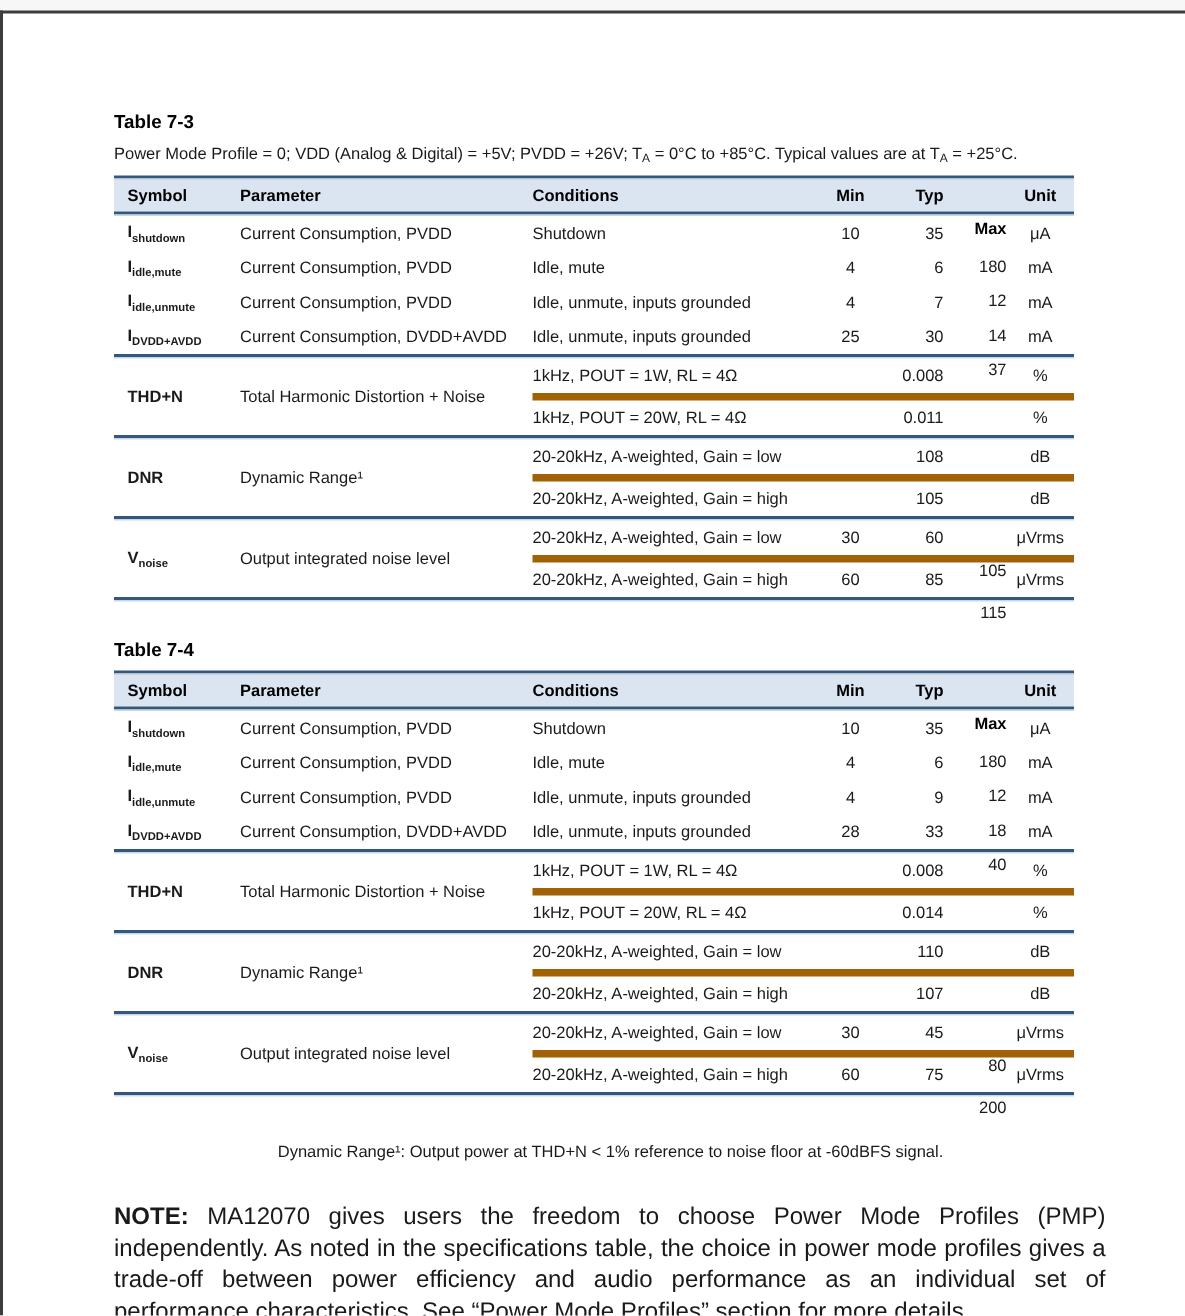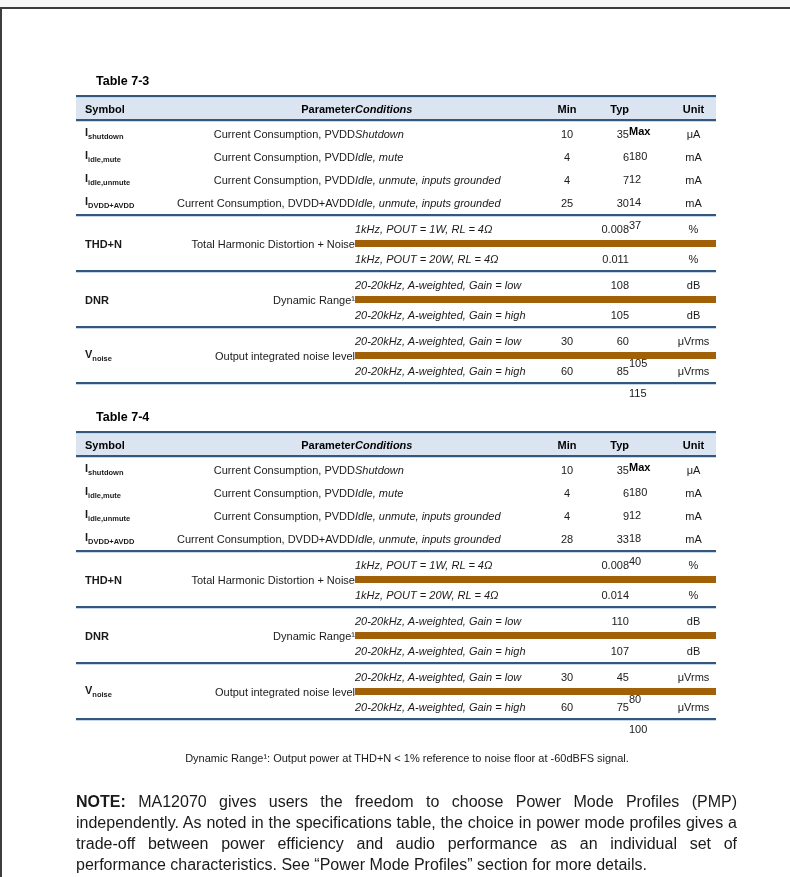--- a/index.html
+++ b/index.html
@@ -6,42 +6,42 @@
   body{
     width:790px;height:877px;background:#ffffff;position:relative;overflow:hidden;
     font-family:"Liberation Sans",sans-serif;color:#1a1a1a;
   }
   .page-edge-strip{position:absolute;top:0;left:0;width:790px;height:7px;background:#f7f7f7;}
   .page-edge-top{position:absolute;top:7px;left:0;width:790px;height:2px;background:#3d3d3d;}
   .page-edge-left{position:absolute;top:7px;left:0;width:2px;height:870px;background:#3d3d3d;}
 
   .content{position:absolute;top:74px;left:76px;width:662px;}
 
-  .tbl-title{font-size:12.5px;font-weight:bold;color:#000;margin-left:20px;}
+  .tbl-title{font-size:12.5px;font-weight:bold;color:#000;}
   .tbl-caption{font-size:11px;margin-top:9px;white-space:nowrap;color:#1a1a1a;}
   .cap-sub{font-size:8px;vertical-align:-2px;}
 
   .spec-table{width:640px;margin-top:7px;font-size:11px;}
   .rule{width:640px;}
   .rule-dark{height:2px;background:#33587c;}
   .rule-light{height:1px;background:#c7d7e8;}
 
   .t-header{display:flex;align-items:center;height:21px;background:#dbe5f1;font-weight:bold;color:#000;}
   .t-section{}
   .t-entry{display:flex;align-items:center;}
   .cell{box-sizing:border-box;}
   .c-sym{width:84px;padding-left:9px;box-sizing:border-box;font-weight:bold;}
-  .c-param{width:195px;box-sizing:border-box;text-align:right;}
+  .c-param{width:195px;box-sizing:border-box;}
   .c-rows{width:361px;}
   .t-cond-row{display:flex;align-items:center;height:23px;}
-  .t-cond-row + .t-cond-row{border-top:7px solid #a16207;}
-  .c-cond{width:190px;box-sizing:border-box;font-style:italic;}
+  .t-cond-row + .t-cond-row{border-top:5px solid #a16207;}
+  .c-cond{width:190px;box-sizing:border-box;}
   .c-min{width:44px;text-align:center;box-sizing:border-box;}
   .c-typ{width:40px;text-align:right;box-sizing:border-box;}
-  .c-max{width:42px;text-align:left;box-sizing:border-box;margin-top:44px;}
+  .c-max{width:42px;text-align:right;box-sizing:border-box;margin-top:44px;}
   .c-unit{width:45px;text-align:center;box-sizing:border-box;}
   .t-header .c-cond{width:190px;}
   .sym-sub{font-size:7.5px;font-weight:bold;vertical-align:-3px;letter-spacing:0;}
 
   .table-block + .table-block{margin-top:25px;}
   .footnote{font-size:11px;margin:31px 0 0 0;color:#1a1a1a;text-align:center;}
   .note{font-size:16px;margin:27px 0 0 0;width:661px;text-align:justify;line-height:21px;color:#1a1a1a;}
   .bold{font-weight:bold;}
 </style>
 </head>
@@ -49,20 +49,21 @@
 
 <div>
   <div class="page-edge-strip"></div>
   <div class="page-edge-top"></div>
   <div class="page-edge-left"></div>
 
   <div class="content">
 
     <div class="table-block">
       <div class="tbl-title">Table 7-3</div>
+      <div class="tbl-caption"><span class="">Power Mode Profile = 0; VDD (Analog &amp; Digital) = +5V; PVDD = +26V; T</span><sub class="cap-sub">A</sub><span class=""> = 0°C to +85°C. Typical values are at T</span><sub class="cap-sub">A</sub><span class=""> = +25°C.</span></div>
       <div class="spec-table">
           <div class="rule">
             <div class="rule-dark"></div>
             <div class="rule-light"></div>
           </div>
           <div class="t-header">
             <div class="cell c-sym">Symbol</div>
             <div class="cell c-param">Parameter</div>
             <div class="cell c-cond">Conditions</div>
             <div class="cell c-min">Min</div>
@@ -352,21 +353,21 @@
                   <div class="cell c-cond">20-20kHz, A-weighted, Gain = low</div>
                   <div class="cell c-min">30</div>
                   <div class="cell c-typ">45</div>
                   <div class="cell c-max">80</div>
                   <div class="cell c-unit">μVrms</div>
                 </div>
                 <div class="t-cond-row">
                   <div class="cell c-cond">20-20kHz, A-weighted, Gain = high</div>
                   <div class="cell c-min">60</div>
                   <div class="cell c-typ">75</div>
-                  <div class="cell c-max">100</div>
+                  <div class="cell c-max">200</div>
                   <div class="cell c-unit">μVrms</div>
                 </div>
               </div>
             </div>
           </div>
           <div class="rule">
             <div class="rule-dark"></div>
             <div class="rule-light"></div>
           </div>
         </div>

